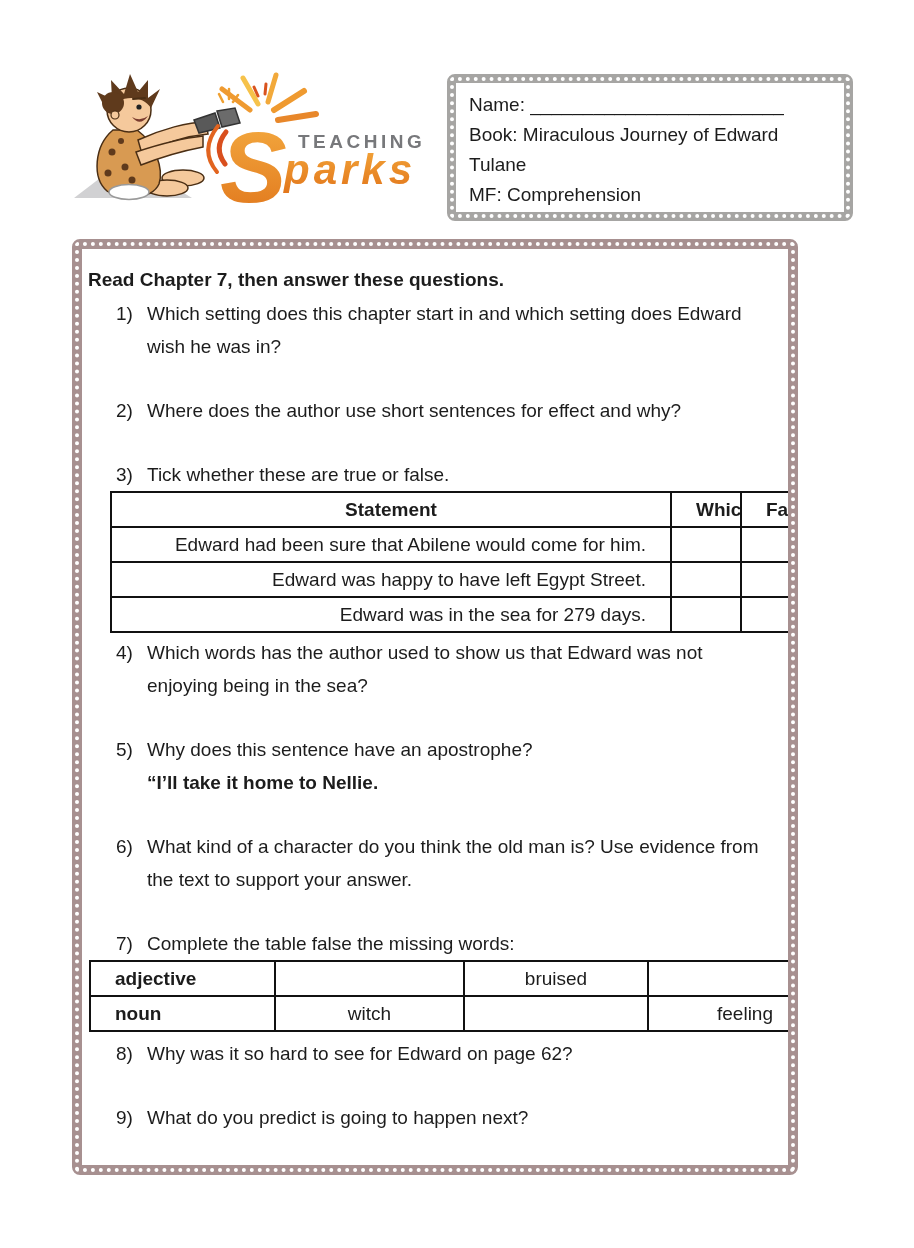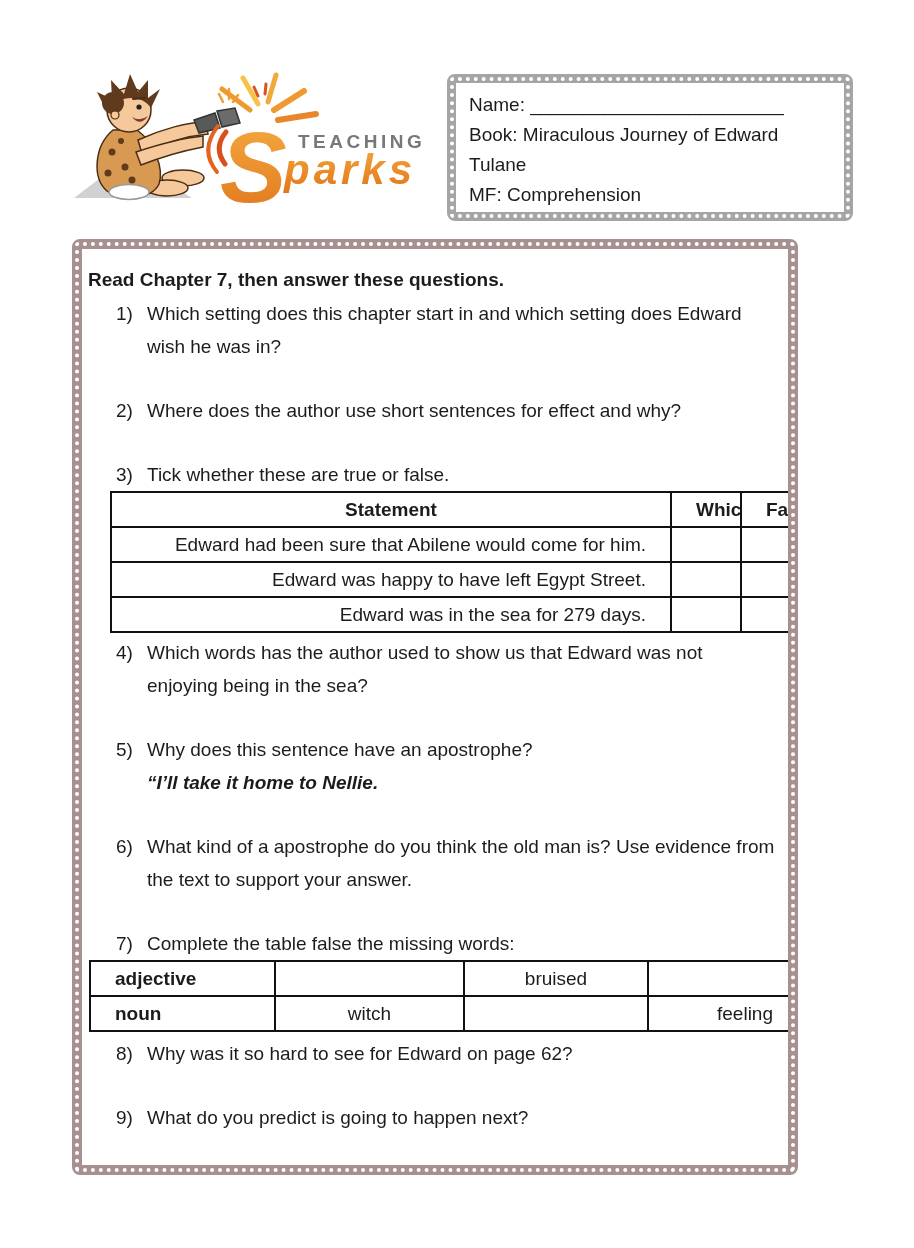--- a/index.html
+++ b/index.html
@@ -46,21 +46,21 @@
     font-size: 19px;
     line-height: 33px;
   }
 
   .heading { font-weight: bold; margin: 0 0 1px 0; }
 
   .question { display: flex; margin: 0 0 31px 28px; }
   .question.tight { margin-bottom: 0; }
   .qnum { width: 31px; flex: 0 0 31px; }
   .qline { white-space: nowrap; }
-  .qline.bold { font-weight: bold; font-style: italic; }
+  .qline.bold { font-weight: bold; }
 
   table { border-collapse: collapse; table-layout: fixed; }
   td, th { border: 2px solid #111; height: 31px; padding: 0 24px; font-size: 19px; overflow: hidden; white-space: nowrap; }
 
   .tf-table { width: 703px; margin: 0 0 3px 22px; }
   .tf-table th { font-weight: bold; text-align: center; }
   .tf-table td.statement { text-align: right; }
   .col-statement { width: 560px; }
   .col-true { width: 70px; }
   .col-false { width: 73px; }
@@ -210,21 +210,21 @@
         <div class="qnum">5)</div>
         <div class="qtext">
           <div class="qline">Why does this sentence have an apostrophe?</div>
           <div class="qline bold">“I’ll take it home to Nellie.</div>
         </div>
       </div>
 
       <div class="question">
         <div class="qnum">6)</div>
         <div class="qtext">
-          <div class="qline">What kind of a apostrophe do you think the old man is? Use evidence from</div>
+          <div class="qline">What kind of a character do you think the old man is? Use evidence from</div>
           <div class="qline">the text to support your answer.</div>
         </div>
       </div>
 
       <div class="question tight">
         <div class="qnum">7)</div>
         <div class="qtext">
           <div class="qline">Complete the table false the missing words:</div>
         </div>
       </div>

